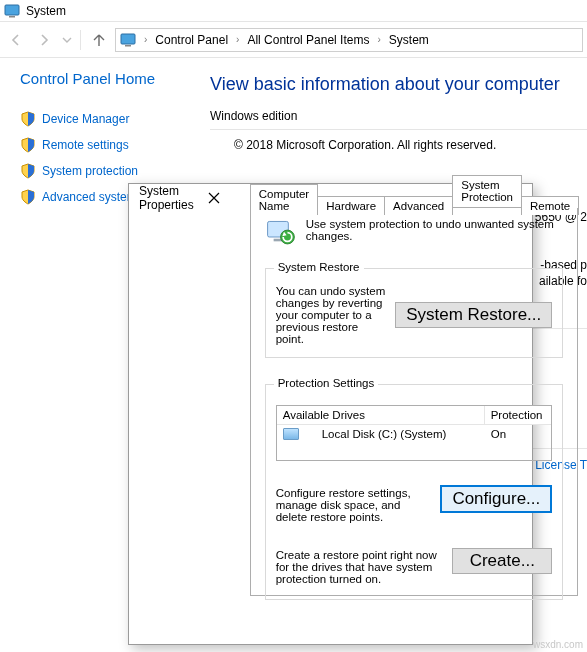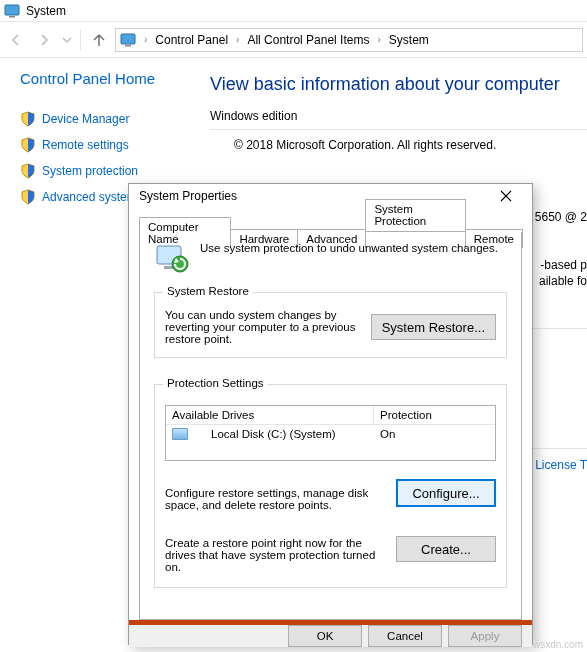--- a/index.html
+++ b/index.html
@@ -137,21 +137,21 @@
   .dialog {
     position: absolute;
     left: 128px;
     top: 183px;
     width: 405px;
     height: 462px;
     background: #fff;
     border: 1px solid #9a9a9a;
     box-shadow: 4px 4px 12px rgba(0,0,0,0.25);
     display: flex;
-    flex-direction: column;
+    flex-direction: row;
   }
   .dlg-titlebar {
     height: 28px;
     display: flex;
     align-items: center;
     padding: 0 6px 0 10px;
     color: #000;
   }
   .dlg-title { flex: 1; font-size: 12px; }
   .dlg-close {
@@ -171,21 +171,21 @@
     border-bottom: 1px solid #adadad;
   }
   .tab {
     padding: 3px 8px;
     font-size: 11.5px;
     border: 1px solid #adadad;
     border-bottom: none;
     background: #fff;
     margin-right: -1px;
     position: relative;
-    top: 17px;
+    top: 8px;
     color: #000;
   }
   .tab.active {
     background: #fff;
     top: 0;
     padding-bottom: 4px;
     z-index: 2;
   }
   .tabpanel {
     border: 1px solid #adadad;
@@ -222,21 +222,21 @@
     display:flex;
     align-items:center;
     gap: 8px;
   }
   .row2 .txt { flex: 1; }
   .win-btn {
     min-width: 120px;
     height: 22px;
     border: 1px solid #adadad;
     background: #e1e1e1;
-    font-size: 13px;
+    font-size: 17px;
     display:flex; align-items:center; justify-content:center;
     padding: 12px 10px;
   }
   .win-btn.primary {
     border: 2px solid #0078d7;
     background: #e5f1fb;
   }
   .drive-table {
     border: 1px solid #adadad;
     width: 100%;

